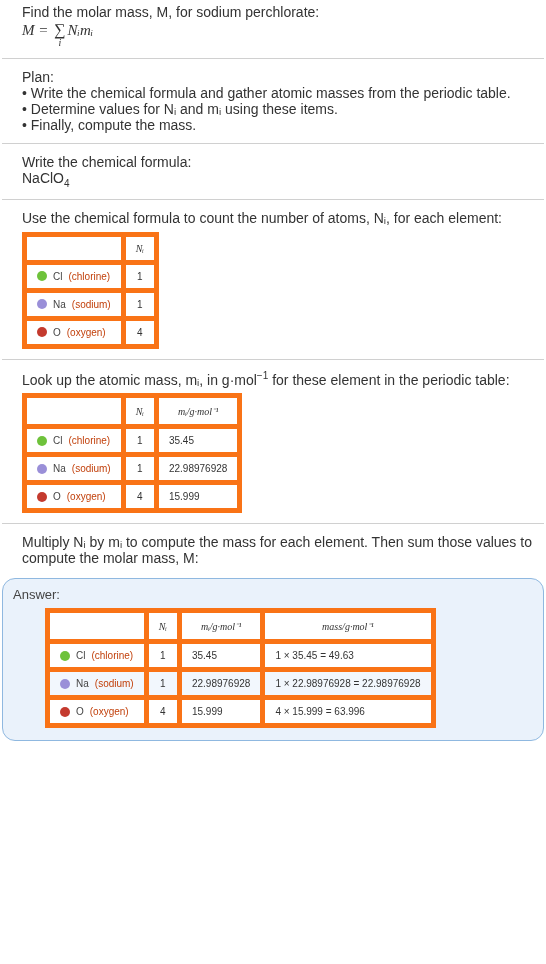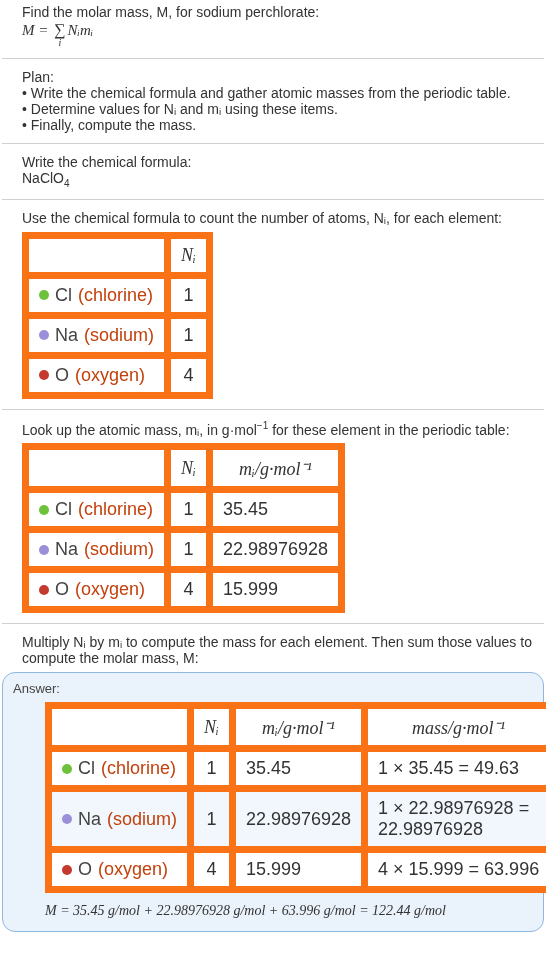--- a/index.html
+++ b/index.html
@@ -38,23 +38,23 @@
   .sum-sigma .idx { font-size: 10px; font-style: italic; }
   .sub { font-size: 10px; vertical-align: sub; }
   .sup { font-size: 10px; vertical-align: super; }
   .chem { font-family: Arial, sans-serif; font-style: normal; }
   .chem .sub { font-size: 10px; vertical-align: sub; }
   table.data {
     border-collapse: collapse;
     margin-top: 6px;
   }
   table.data th, table.data td {
-    border: 7px solid #f97316;
+    border: 5px solid #f97316;
     padding: 6px 10px;
-    font-size: 18px;
+    font-size: 10px;
     text-align: left;
     vertical-align: middle;
   }
   table.data th {
     font-weight: normal;
     font-style: italic;
     font-family: "Times New Roman", serif;
     text-align: center;
   }
   table.data td.center { text-align: center; }
@@ -71,21 +71,21 @@
   .dot.cl { background: #6ec23b; }
   .dot.na { background: #9a8fd8; }
   .dot.o  { background: #c43a2e; }
   .el-sym { color: #444; text-align: right; }
   .el-name { color: #c2410c; }
   .answer-box {
     border: 1px solid #8fb8e0;
     background: #eaf2fb;
     border-radius: 13px;
     padding: 8px 10px 12px;
-    margin-top: 6px;
+    margin-top: 12px;
   }
   .answer-box .label {
     font-size: 13px;
     color: #444;
     margin-bottom: 6px;
   }
   .answer-box table.data {
     margin-left: 32px;
     background: #fff;
   }
@@ -268,14 +268,13 @@
               <span class="el-sym">O</span> 
               <span class="el-name">(oxygen)</span>
             </div>
           </td>
       <td class="center">4</td>
       <td>15.999</td>
       <td class="nowrap">4 × 15.999 = 63.996</td>
     </tr>
   </tbody>
     </table>
-  <div class="final-line">M = 35.45 g/mol + 22.98976928 g/mol + 63.996 g/mol = 122.44 g/mol</div>
 </div>
 
 </body></html>

